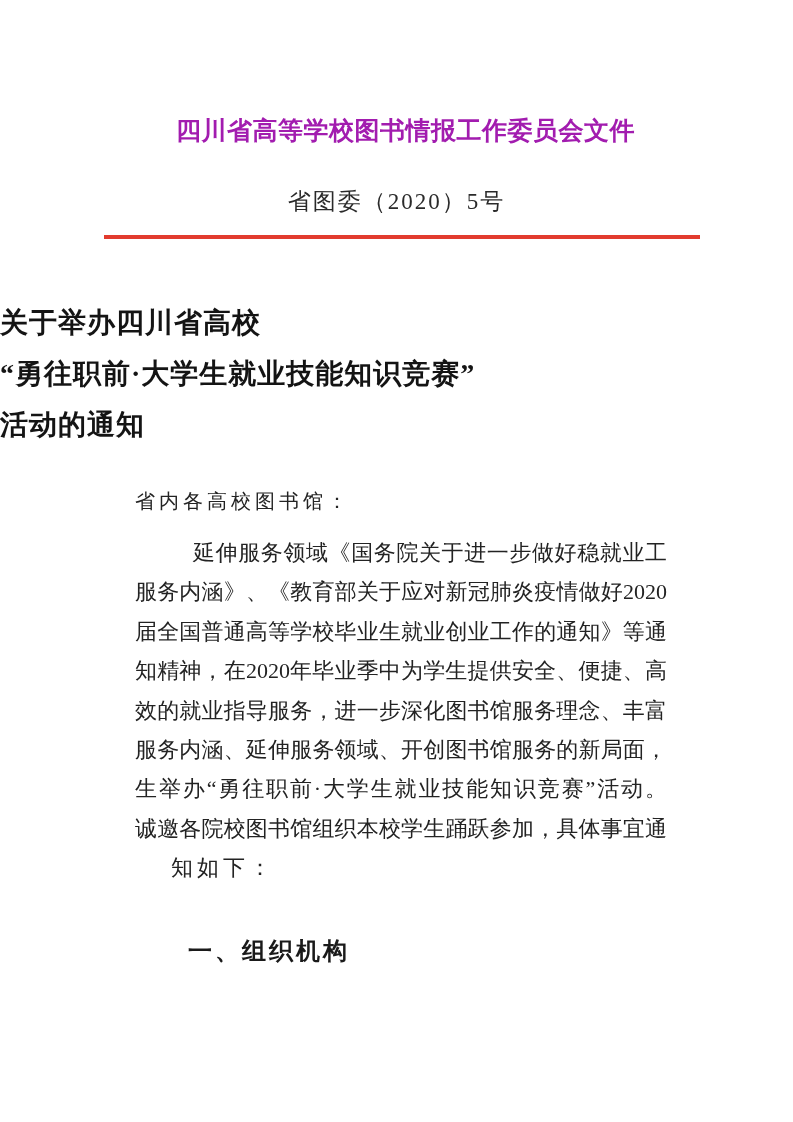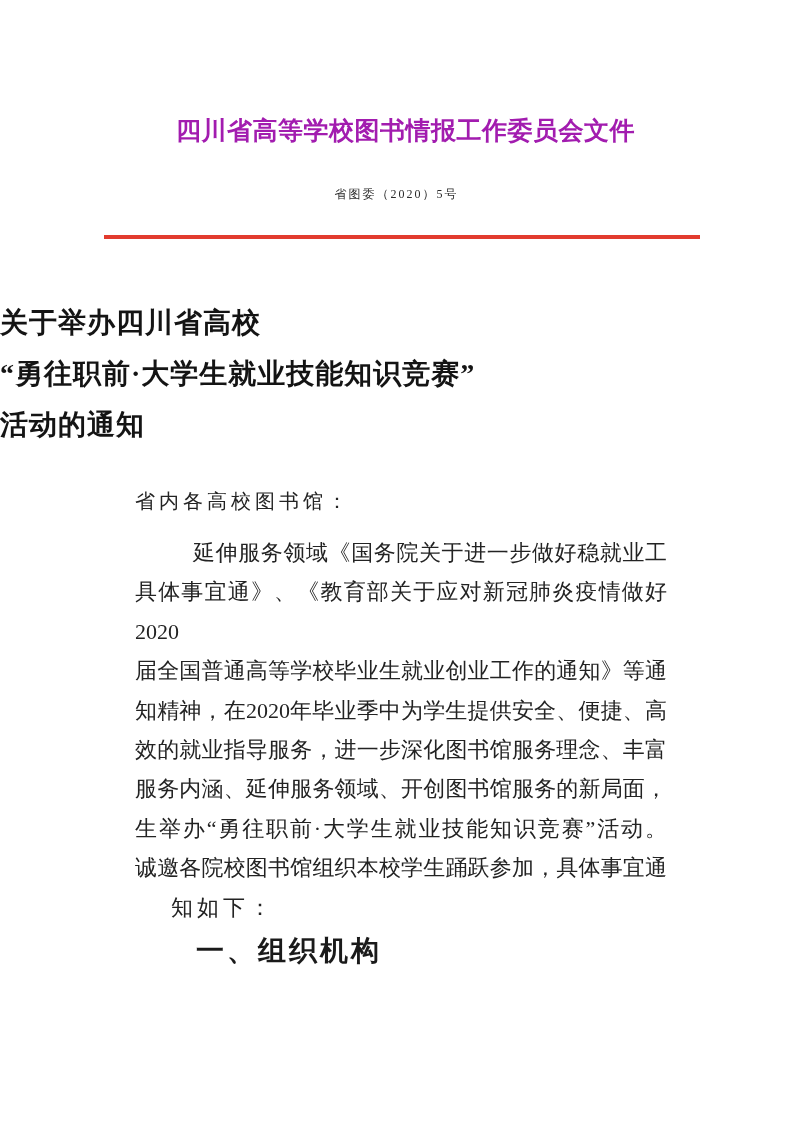--- a/index.html
+++ b/index.html
@@ -27,21 +27,21 @@
     letter-spacing: 0.5px;
     color: #a21caf;
     white-space: nowrap;
   }
   .doc-number {
     position: absolute;
     top: 186px;
     left: 0;
     width: 100%;
     text-align: center;
-    font-size: 12px;
+    font-size: 23px;
     letter-spacing: 2px;
     color: #2a2a2a;
   }
   .red-rule {
     position: absolute;
     top: 235px;
     left: 104px;
     width: 596px;
     height: 4px;
     background: #e23b2e;
@@ -83,24 +83,24 @@
     padding-left: 58px;
   }
   .paragraph .line.flush {
     text-align-last: left;
     letter-spacing: 4px;
     margin-left: 36px;
   }
   .section-heading {
     position: absolute;
     top: 936px;
-    left: 196px;
+    left: 188px;
     font-family: "Liberation Sans", "DejaVu Sans", sans-serif;
     font-weight: bold;
-    font-size: 28px;
+    font-size: 24px;
     line-height: 30px;
     letter-spacing: 3px;
     color: #1a1a1a;
   }
 </style>
 </head>
 <body>
 
 <div class="page">
 
@@ -113,21 +113,21 @@
   <div class="doc-title">
     <div>关于举办四川省高校</div>
     <div>“勇往职前·大学生就业技能知识竞赛”</div>
     <div>活动的通知</div>
   </div>
 
   <div class="salutation">省内各高校图书馆：</div>
 
   <div class="paragraph">
     <div class="line indent">延伸服务领域《国务院关于进一步做好稳就业工</div>
-    <div class="line">具体事宜通》、《教育部关于应对新冠肺炎疫情做好2020</div>
+    <div class="line">服务内涵》、《教育部关于应对新冠肺炎疫情做好2020</div>
     <div class="line">届全国普通高等学校毕业生就业创业工作的通知》等通</div>
     <div class="line">知精神，在2020年毕业季中为学生提供安全、便捷、高</div>
     <div class="line">效的就业指导服务，进一步深化图书馆服务理念、丰富</div>
     <div class="line">服务内涵、延伸服务领域、开创图书馆服务的新局面，</div>
     <div class="line">生举办“勇往职前·大学生就业技能知识竞赛”活动。</div>
     <div class="line">诚邀各院校图书馆组织本校学生踊跃参加，具体事宜通</div>
     <div class="line flush">知如下：</div>
   </div>
 
   <div class="section-heading">一、组织机构</div>

